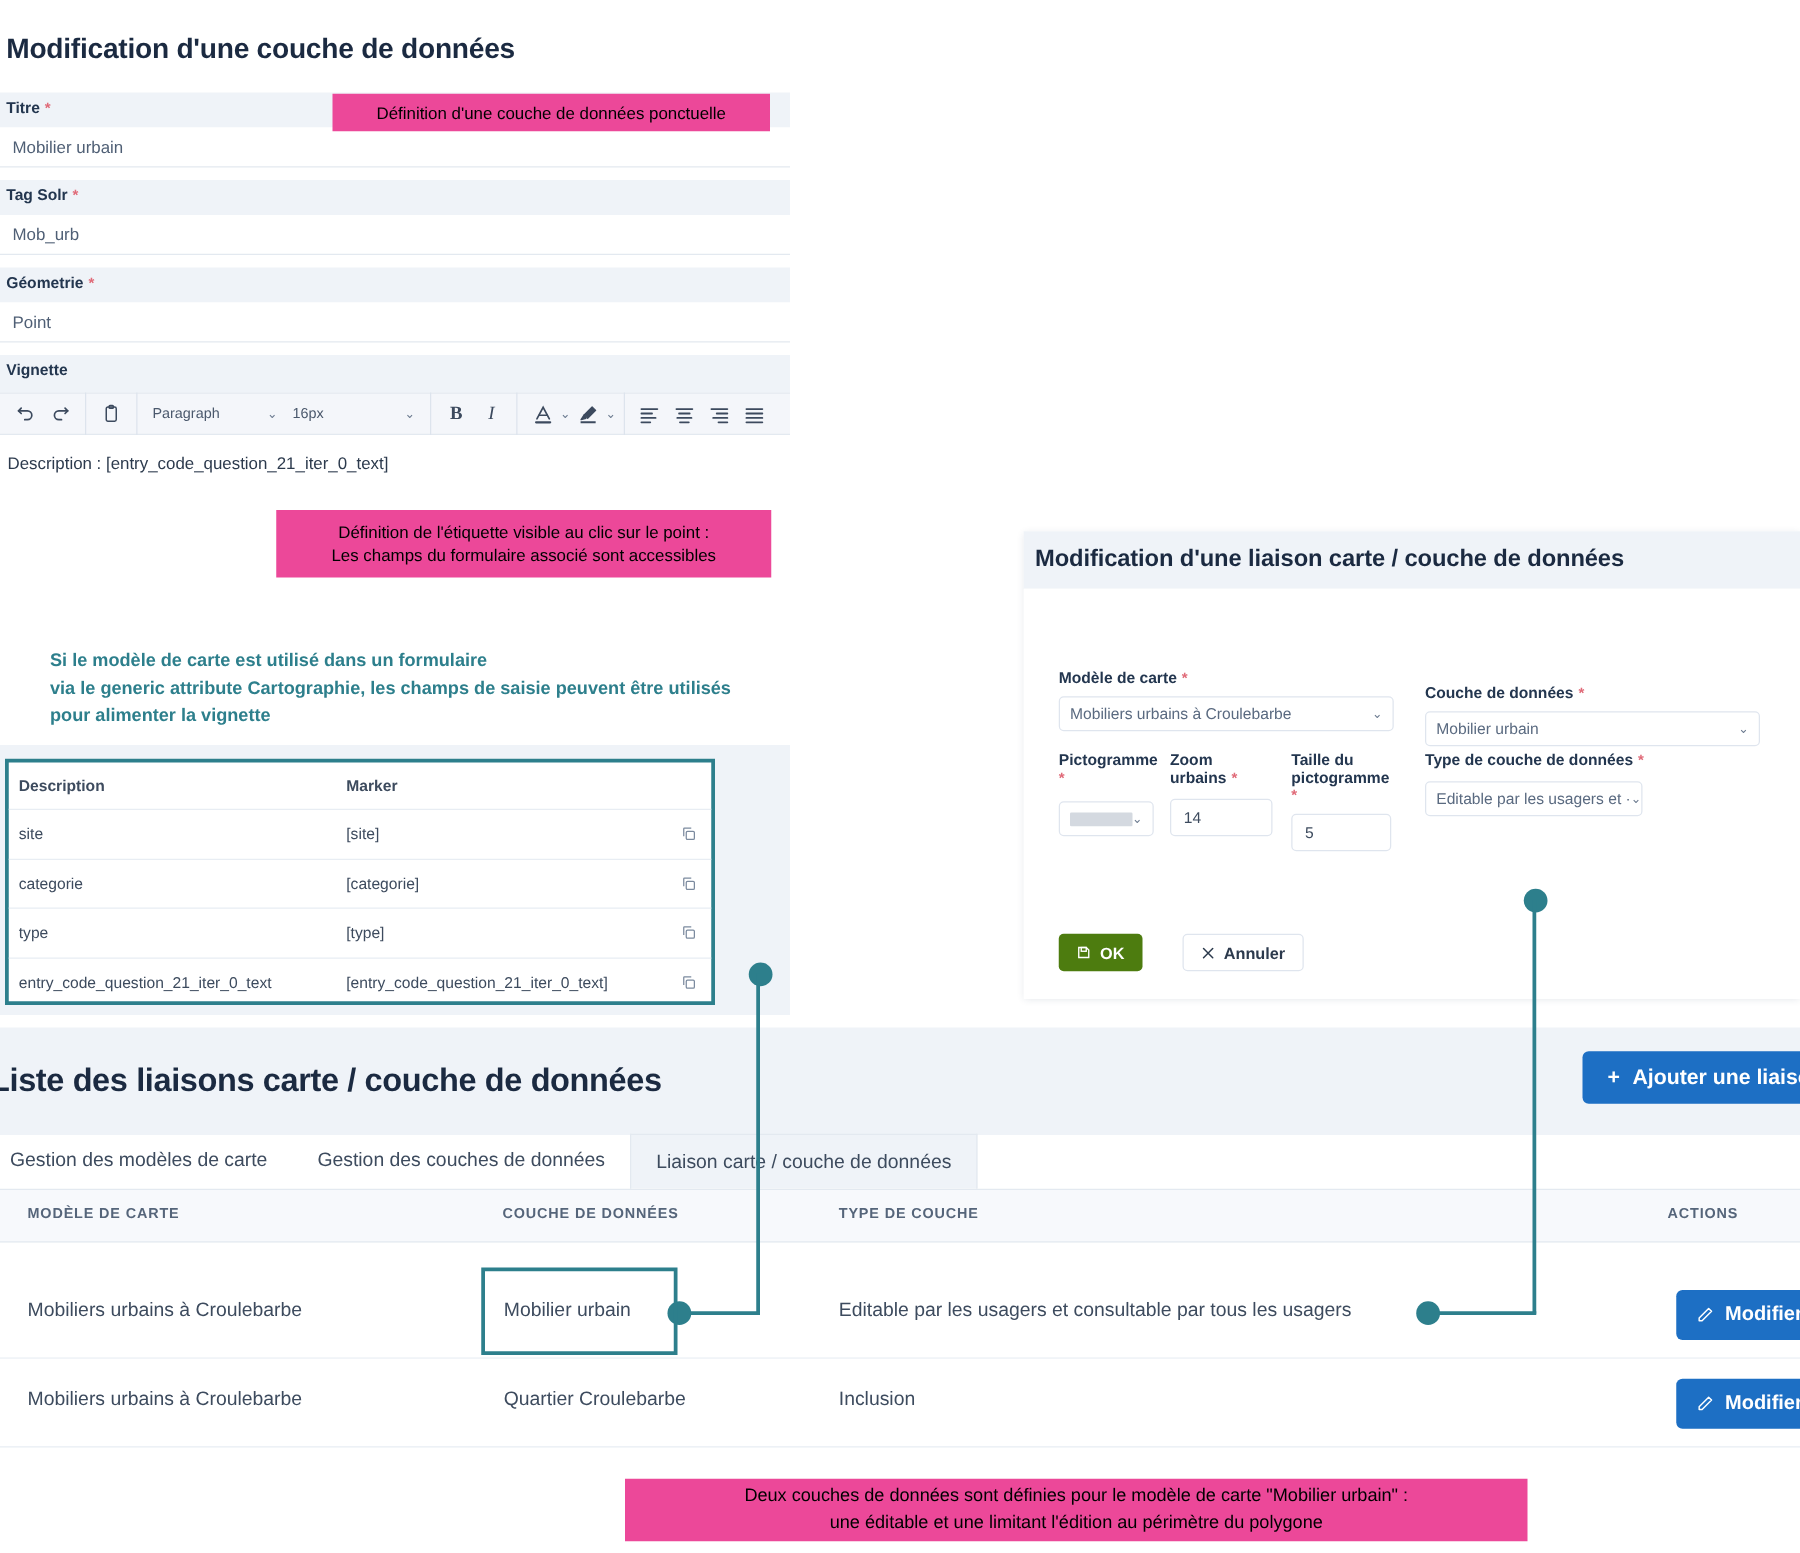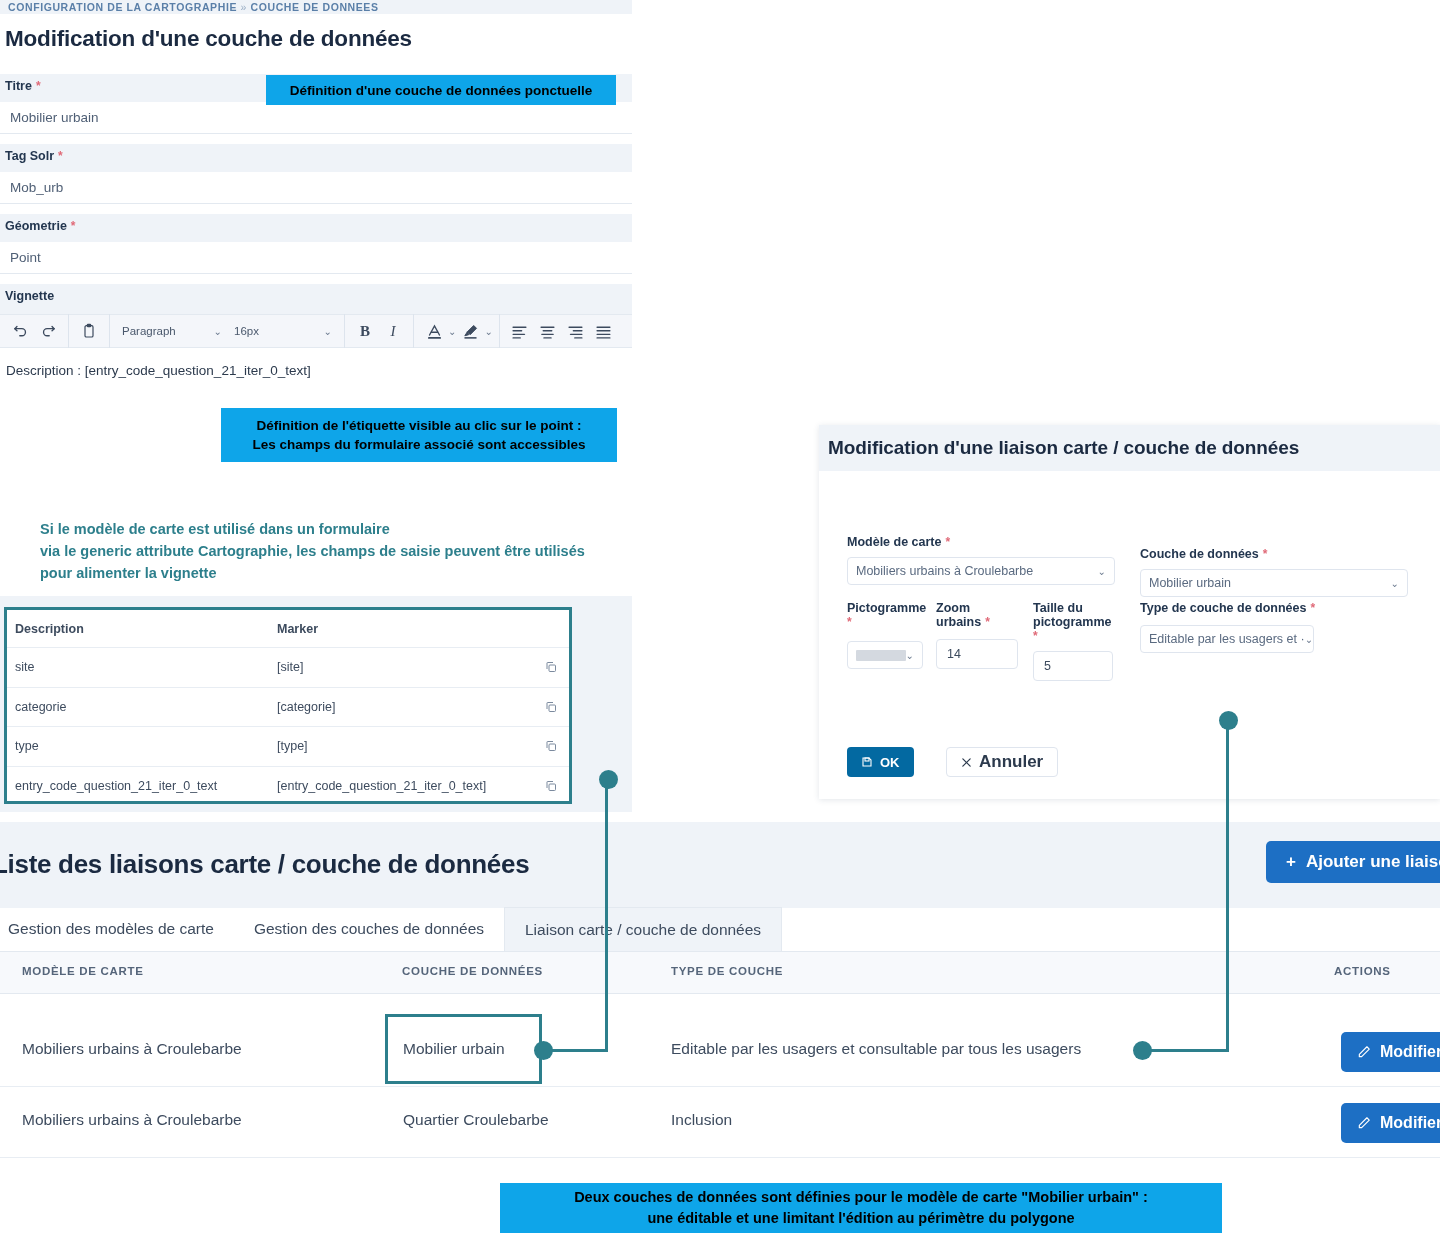--- a/index.html
+++ b/index.html
@@ -65,22 +65,22 @@
   .tb-select .cv { margin-left: 10px; color: #6b7a8f; font-size: 10px; }
   .chev { font-size: 10px; color: #6b7a8f; }
   .editor-body {
     position: absolute; left: 0; top: 348px; width: 632px; height: 248px;
     background: #ffffff;
     font-size: 13.5px; color: #2c3a4d; padding: 15px 6px;
   }
 
   
   .callout {
-    position: absolute; background: #0ea5e9; color: #000000;
-    font-weight: 700; font-size: 13.5px; line-height: 19px;
+    position: absolute; background: #ec4899; color: #000000;
+    font-weight: 400; font-size: 13.5px; line-height: 19px;
     display: flex; align-items: center; justify-content: center;
     text-align: center; padding: 4px 8px;
   }
   .teal-note {
     position: absolute; color: #2d7f8c; font-weight: 700;
     font-size: 14.5px; line-height: 22px;
   }
 
   
   .marker-table {
@@ -114,30 +114,30 @@
     white-space: nowrap;
   }
   .dinput {
     height: 30px; border: 1px solid #dfe5ee; border-radius: 4px; background: #fff;
     display: flex; align-items: center; padding: 0 10px;
     font-size: 12.5px; color: #3d4b5e; text-align: center;
   }
   .swatch { width: 52px; height: 11px; background: #d4d9e0; border-radius: 1px; }
   .btn-ok {
     position: absolute; left: 28px; bottom: 22px;
-    height: 30px; padding: 0 14px; background: #0369a1; color: #fff;
+    height: 30px; padding: 0 14px; background: #4d7c0f; color: #fff;
     border-radius: 4px; display: flex; align-items: center; gap: 7px;
     font-size: 13px; font-weight: 700; margin-top: 20px;
   }
   .btn-cancel {
     position: absolute; left: 127px; bottom: 22px;
     height: 30px; padding: 0 14px; background: #fff; color: #2c3a4d;
     border: 1px solid #dfe5ee; border-radius: 4px;
     display: flex; align-items: center; gap: 7px;
-    font-size: 17px; font-weight: 700;
+    font-size: 13px; font-weight: 700;
   }
 
   
   .list-section {
     position: absolute; left: 0; top: 822px; width: 1440px; height: 352px;
     background: #ffffff;
   }
   .list-header {
     position: absolute; left: 0; top: 0; width: 1440px; height: 86px;
     background: #eff3f8;
@@ -197,25 +197,20 @@
   }
   .svgicon { display: block; }
 </style>
 </head>
 <body>
 
 <div id="root">
 
   <div class="left-panel">
 
-    <div class="breadcrumb">
-      <span>CONFIGURATION DE LA CARTOGRAPHIE</span>
-      <span class="sep">»</span>
-      <span>COUCHE DE DONNEES</span>
-    </div>
 
     <div class="page-title">Modification d'une couche de données</div>
 
     <div class="bandrow" style="top:74px;height:28px;"></div>
     <div class="fieldlabel" style="top:79px;">
       <span>Titre</span><span class="req">*</span>
     </div>
     <div class="fieldinput" style="top:102px;">Mobilier urbain</div>
 
     <div class="bandrow" style="top:144px;height:28px;"></div>

